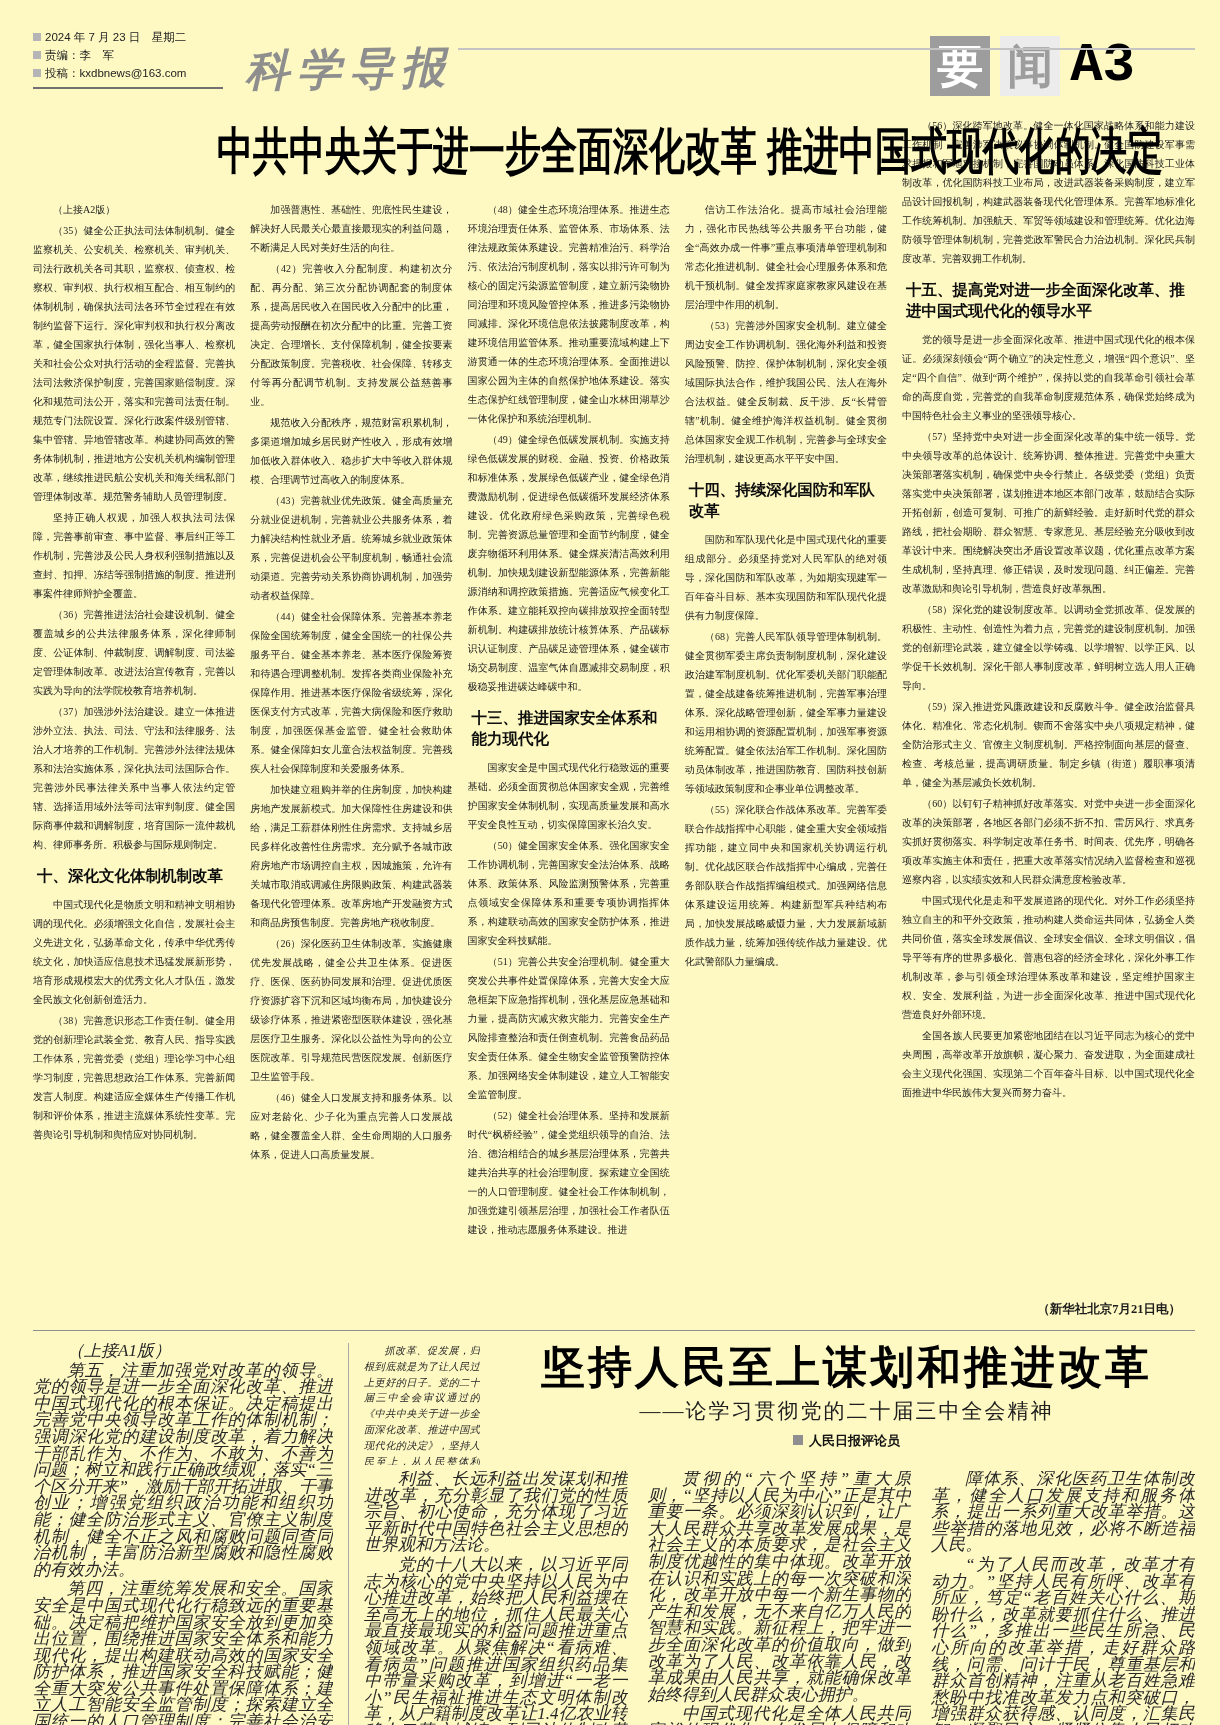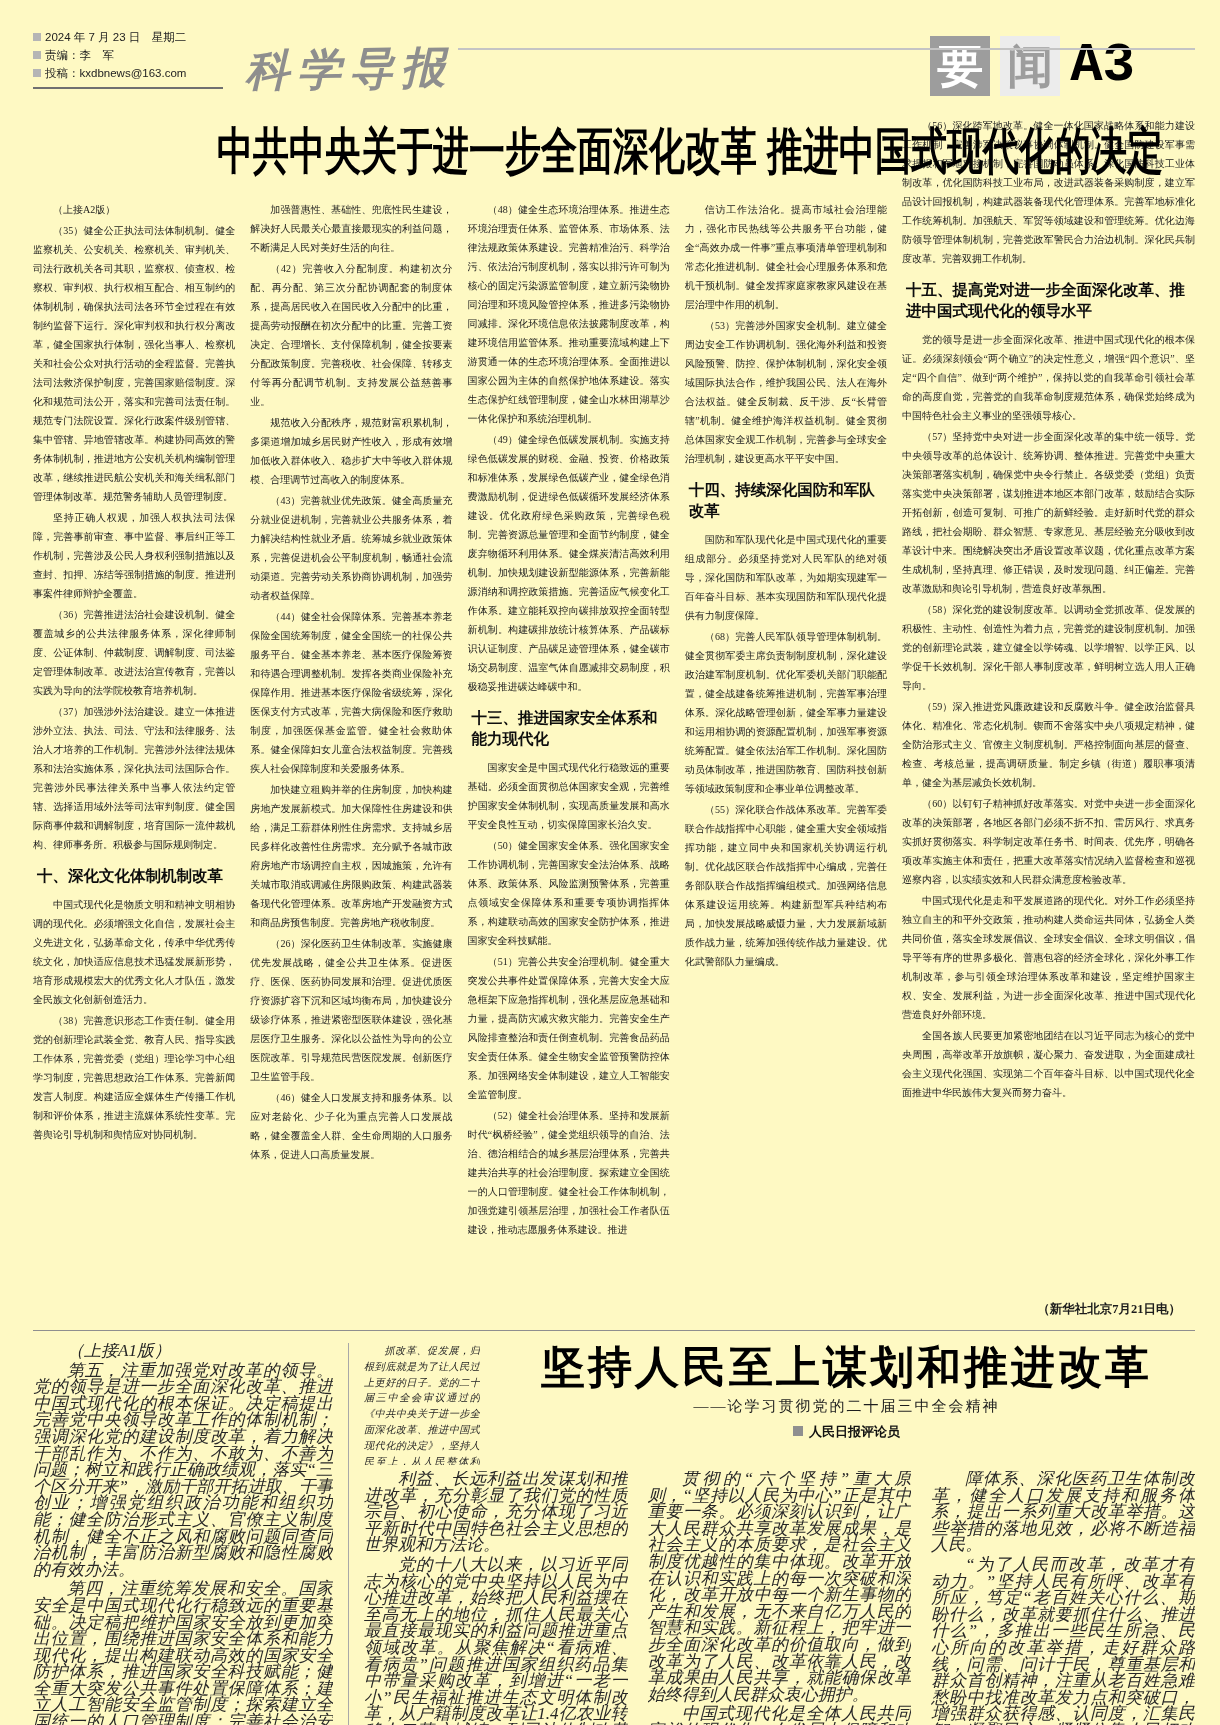--- a/index.html
+++ b/index.html
@@ -42,21 +42,21 @@
   .bpara{margin:0 0 3px;text-indent:2em;font-size:17px;line-height:16.6px;text-align:justify;color:#262626;}
   .inline-credit{font-weight:bold;font-style:normal;float:right;}
   .b-rule{width:1px;background:#a8a8a8;margin:0 15px;flex:none;}
   .b-right{flex:1;display:flex;flex-direction:column;overflow:hidden;}
   .b-head{display:flex;gap:18px;height:122px;flex:none;}
   .b-lead{width:116px;flex:none;overflow:hidden;font-style:italic;}
   .b-lead .bpara{font-size:10.2px;line-height:15.8px;}
   .b-title-wrap{flex:1;text-align:center;overflow:hidden;}
   .b-title{font-family:"Liberation Sans",sans-serif;font-weight:900;font-size:44px;line-height:1.08;
            letter-spacing:3px;color:#000;margin:0;white-space:nowrap;}
-  .b-sub{font-size:15px;color:#1e1e1e;margin:6px 0 7px;letter-spacing:2px;}
+  .b-sub{font-size:21px;color:#1e1e1e;margin:6px 0 7px;letter-spacing:2px;}
   .b-byline{font-family:"Liberation Sans",sans-serif;font-size:13px;font-weight:bold;color:#111;}
   .b-byline .sq{display:inline-block;width:10px;height:10px;background:#8f8f8f;margin-right:6px;}
   .b-cols{flex:1;display:flex;gap:20px;overflow:hidden;margin-top:6px;font-style:italic;}
   .bcol{flex:1;overflow:hidden;}
 </style>
 </head>
 <body>
 
 <div class="page">
 

